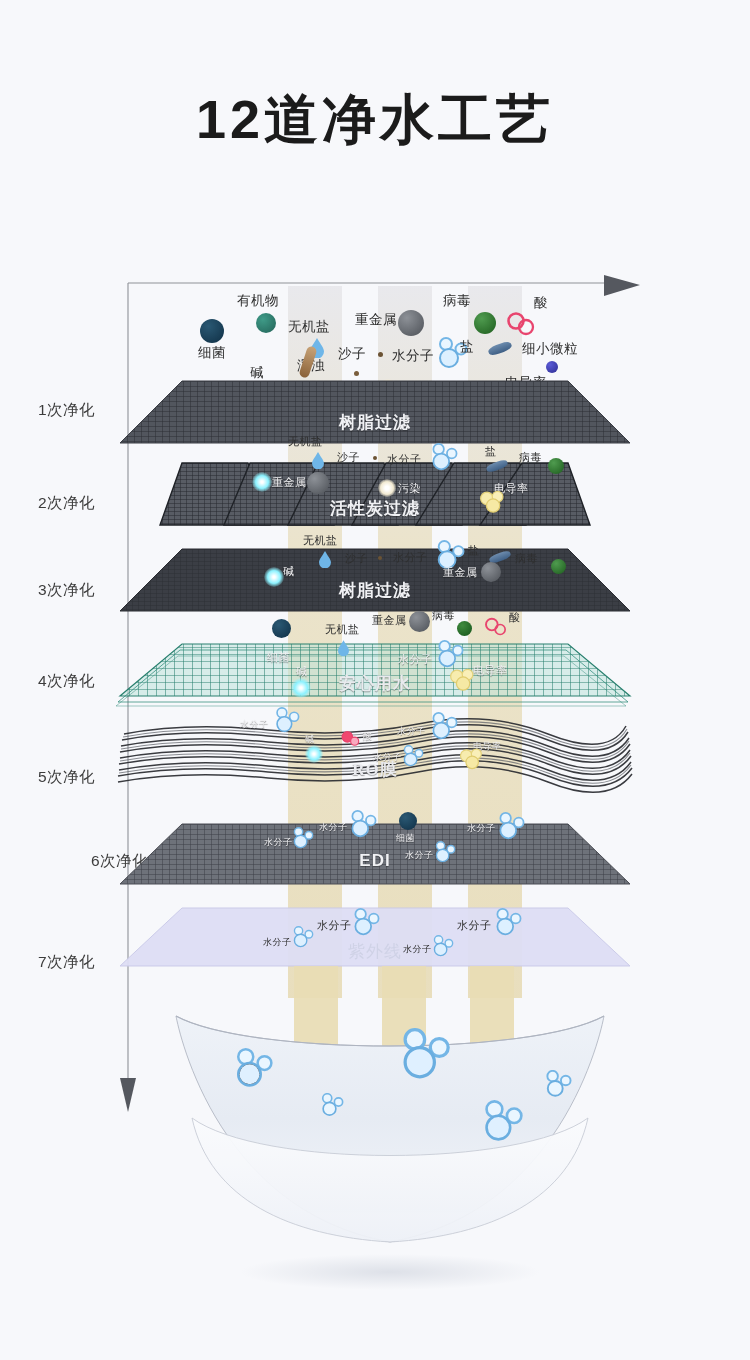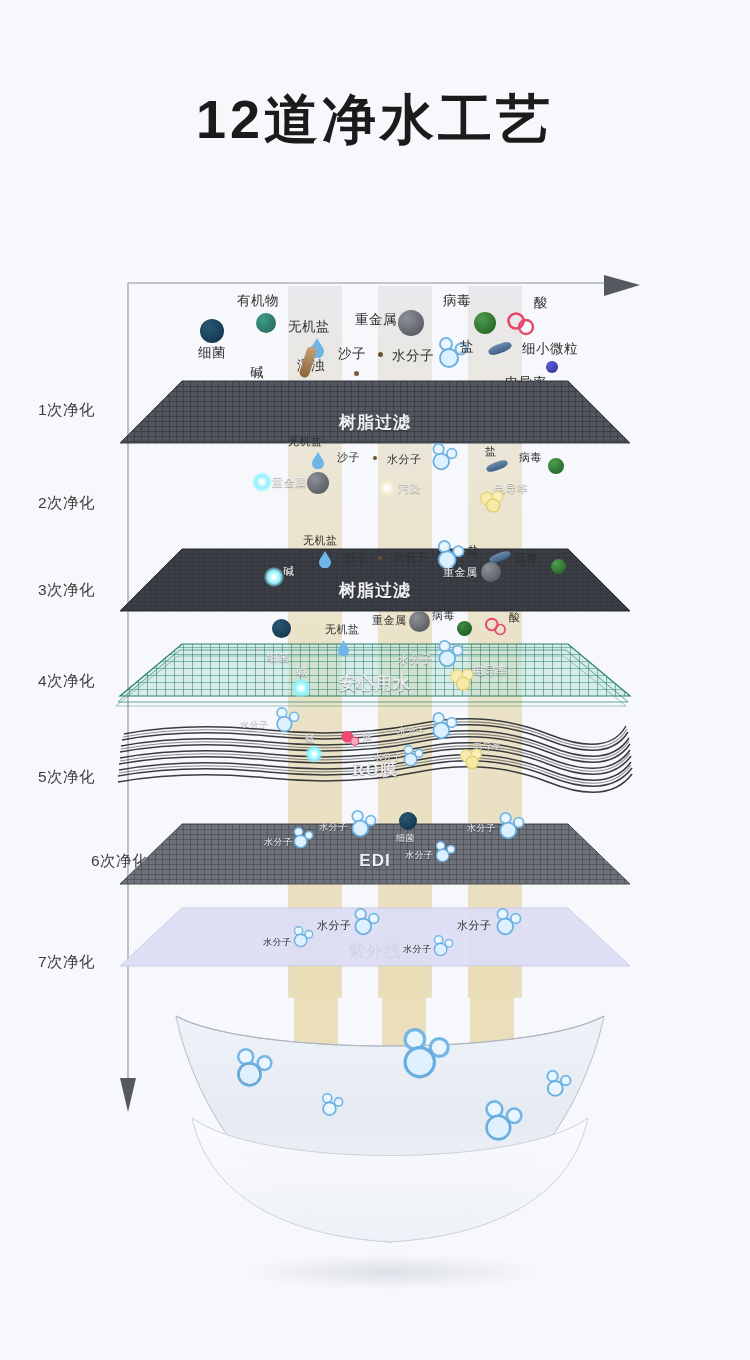--- a/index.html
+++ b/index.html
@@ -177,20 +177,39 @@
           <pattern id="gridA" width="7" height="5" patternUnits="userSpaceOnUse">
             <rect width="7" height="5" fill="#52565e"></rect>
             <path d="M0 0 H7 M0 0 V5" stroke="#2b2e34" stroke-width="1"></path>
           </pattern>
         </defs>
         <polygon points="62,0 448,0 510,62 0,62" fill="url(#gridA)" stroke="#3a3d44" stroke-width="1"></polygon>
       </svg>
       <div class="layer-name dark" style="top:30px;">树脂过滤</div>
     </div>
 
+    <div class="layer" style="left:120px; top:463px; width:510px; height:64px;">
+      <svg width="510" height="64" viewBox="0 0 510 64">
+        <defs>
+          <pattern id="gridB" width="6" height="4" patternUnits="userSpaceOnUse">
+            <rect width="6" height="4" fill="#585c64"></rect>
+            <path d="M0 0 H6 M0 0 V4" stroke="#25282e" stroke-width="1"></path>
+          </pattern>
+        </defs>
+        <g>
+          <polygon points="62,0 128,0 150,62 40,62" fill="url(#gridB)" stroke="#1f2227" stroke-width="1.4"></polygon>
+          <polygon points="130,0 196,0 214,62 104,62" fill="url(#gridB)" stroke="#1f2227" stroke-width="1.4"></polygon>
+          <polygon points="198,0 264,0 278,62 168,62" fill="url(#gridB)" stroke="#1f2227" stroke-width="1.4"></polygon>
+          <polygon points="266,0 332,0 342,62 232,62" fill="url(#gridB)" stroke="#1f2227" stroke-width="1.4"></polygon>
+          <polygon points="334,0 400,0 406,62 296,62" fill="url(#gridB)" stroke="#1f2227" stroke-width="1.4"></polygon>
+          <polygon points="402,0 448,0 470,62 360,62" fill="url(#gridB)" stroke="#1f2227" stroke-width="1.4"></polygon>
+        </g>
+      </svg>
+      <div class="layer-name dark" style="top:34px;">活性炭过滤</div>
+    </div>
 
     <div>
       <div class="plabel sm" style="left:288px; top:434px;">无机盐</div>
       <svg style="position:absolute; left:312px; top:452px; width:12px; height:17px;" viewBox="0 0 14 20">
         <path d="M7 0 C11 7 14 10 14 13.5 A7 7 0 0 1 0 13.5 C0 10 3 7 7 0Z" fill="#6fb6e8"></path>
       </svg>
       <div class="plabel sm" style="left:337px; top:450px;">沙子</div>
       <div class="dot" style="left:373px; top:456px; width:4px; height:4px; background:#6b5334;"></div>
       <div class="plabel sm" style="left:387px; top:452px;">水分子</div>
       <svg class="mol" style="left:428px; top:443px; width:30px; height:28px;" viewBox="0 0 34 32">

